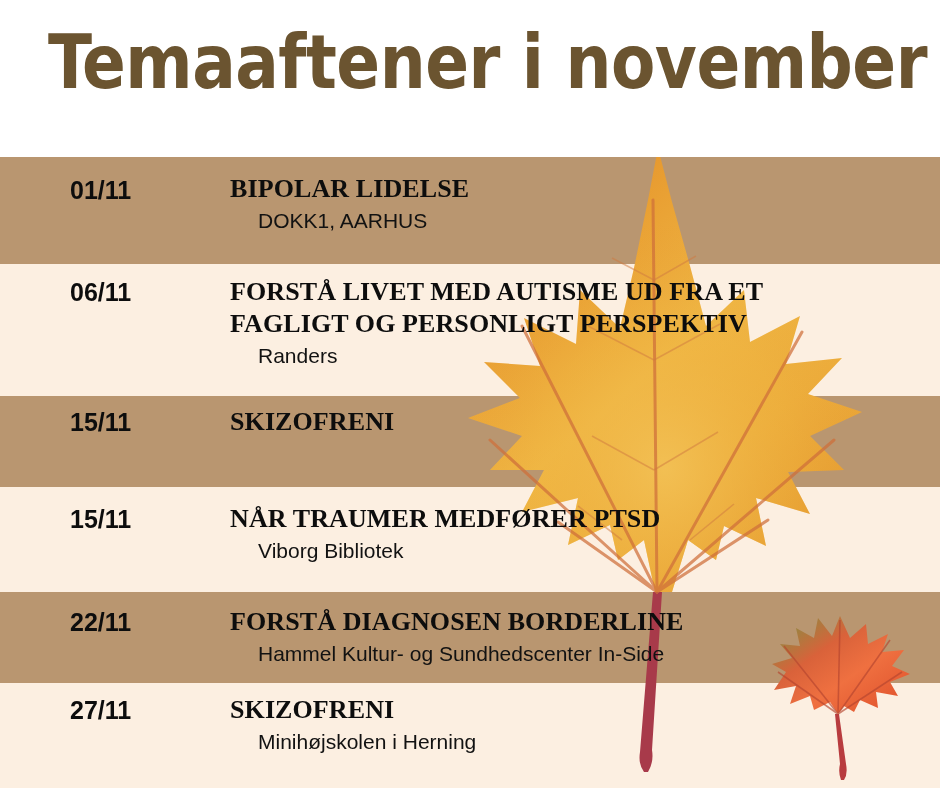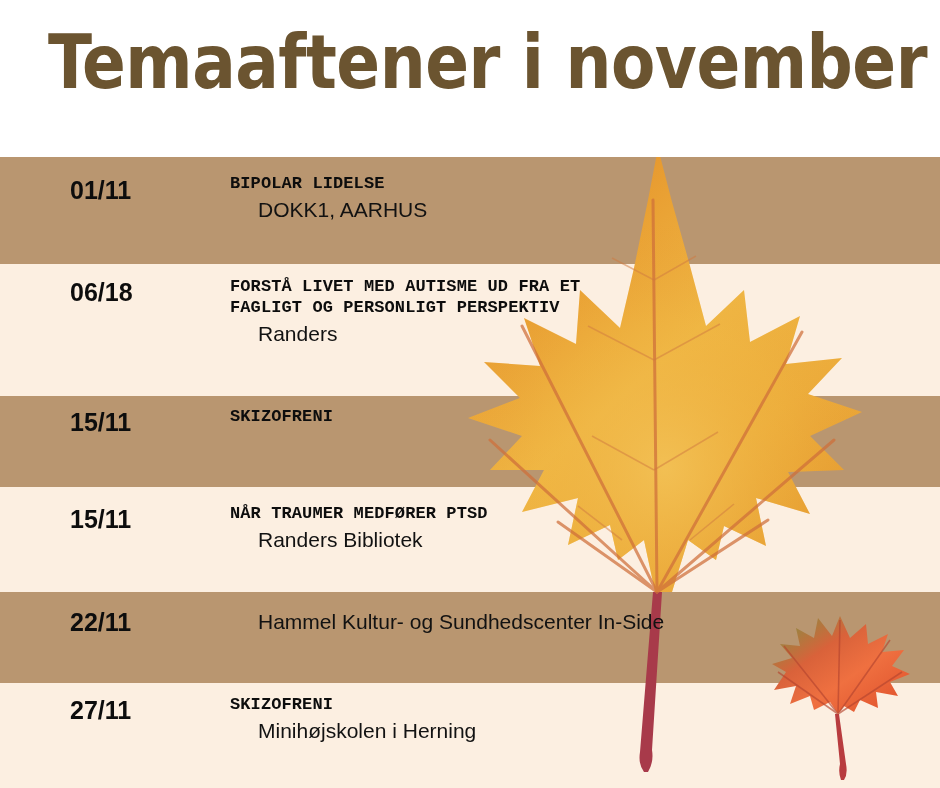--- a/index.html
+++ b/index.html
@@ -98,27 +98,27 @@
     font-family: "Liberation Sans", sans-serif;
     letter-spacing: 0px;
     white-space: nowrap;
   }
   .row-body {
     position: absolute;
     left: 222px;
     right: 12px;
   }
   .row-title {
-    font-size: 17px;
+    font-size: 26px;
     font-weight: 700;
     color: #0d0d0d;
     line-height: 1.24;
     letter-spacing: 0.1px;
     white-space: pre-line;
-    font-family: Liberation Mono, monospace;
+    font-family: Liberation Serif, serif;
   }
   .row-venue {
     font-size: 21px;
     font-weight: 400;
     color: #121212;
     line-height: 1.3;
     margin-top: 2px;
     font-family: "Liberation Sans", sans-serif;
     margin-left: 28px;
   }
@@ -231,43 +231,44 @@
 
   <div class="rows">
       <div class="row" style="top: 157px; height: 107px;">
         <div class="row-date" style="top: 19px;">01/11</div>
         <div class="row-body" style="top: 16px;">
           <div class="row-title">BIPOLAR LIDELSE</div>
           <div class="row-venue">DOKK1, AARHUS</div>
         </div>
       </div>
       <div class="row" style="top: 264px; height: 132px;">
-        <div class="row-date" style="top: 14px;">06/18</div>
+        <div class="row-date" style="top: 14px;">06/11</div>
         <div class="row-body" style="top: 12px;">
           <div class="row-title">FORSTÅ LIVET MED AUTISME UD FRA ET
 FAGLIGT OG PERSONLIGT PERSPEKTIV</div>
           <div class="row-venue">Randers</div>
         </div>
       </div>
       <div class="row" style="top: 396px; height: 91px;">
         <div class="row-date" style="top: 12px;">15/11</div>
         <div class="row-body" style="top: 10px;">
           <div class="row-title">SKIZOFRENI</div>
         </div>
       </div>
       <div class="row" style="top: 487px; height: 105px;">
         <div class="row-date" style="top: 18px;">15/11</div>
         <div class="row-body" style="top: 16px;">
           <div class="row-title">NÅR TRAUMER MEDFØRER PTSD</div>
-          <div class="row-venue">Randers Bibliotek</div>
+          <div class="row-venue">Viborg Bibliotek</div>
         </div>
       </div>
       <div class="row" style="top: 592px; height: 91px;">
         <div class="row-date" style="top: 16px;">22/11</div>
         <div class="row-body" style="top: 14px;">
+          <div class="row-title">FORSTÅ DIAGNOSEN BORDERLINE</div>
           <div class="row-venue">Hammel Kultur- og Sundhedscenter In-Side</div>
         </div>
       </div>
       <div class="row" style="top: 683px; height: 105px;">
         <div class="row-date" style="top: 13px;">27/11</div>
         <div class="row-body" style="top: 11px;">
           <div class="row-title">SKIZOFRENI</div>
           <div class="row-venue">Minihøjskolen i Herning</div>
         </div>
       </div>

